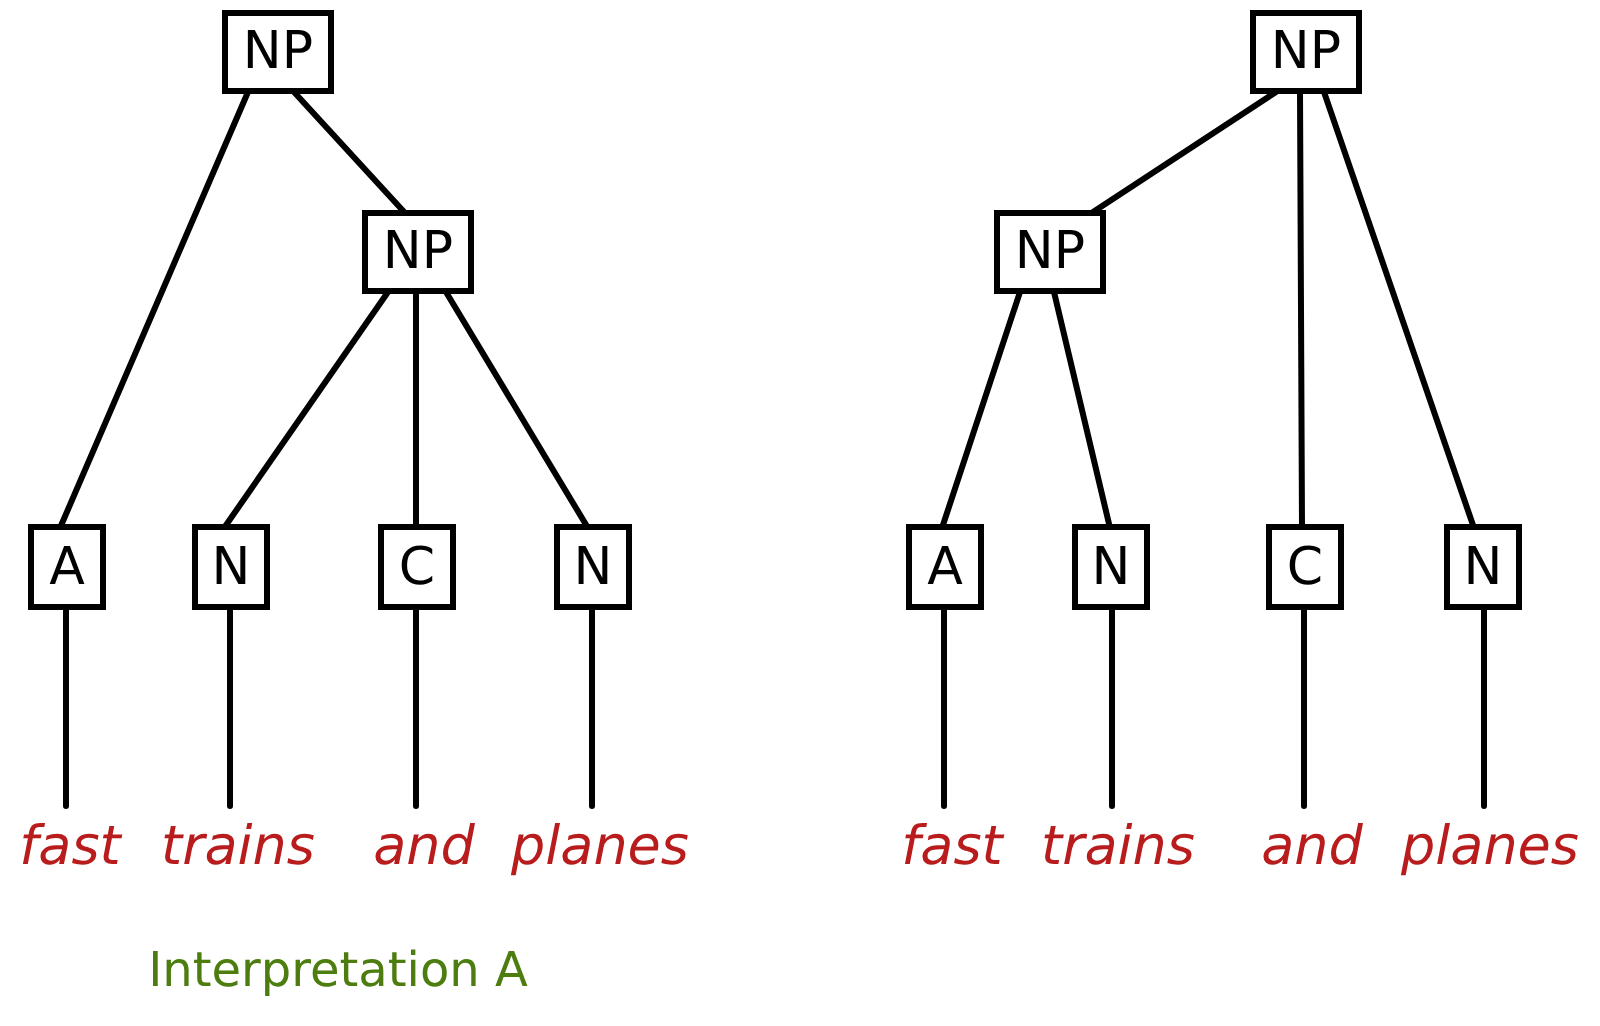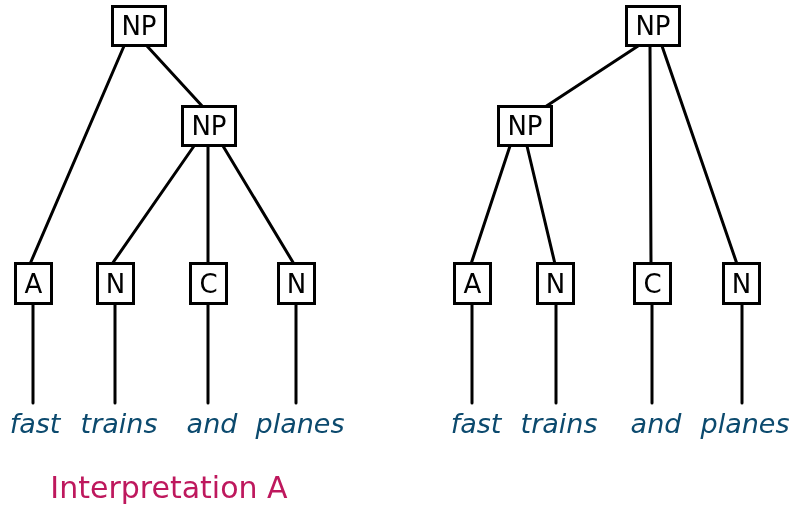--- a/index.html
+++ b/index.html
@@ -32,29 +32,29 @@
     color: #000000;
     line-height: 1;
   }
   .np { width: 56px; height: 42px; }
   .leaf { width: 39px; height: 43px; }
   .word {
     position: absolute;
     transform: translateX(-50%);
     font-style: italic;
     font-size: 27px;
-    color: #0c4a6e;
+    color: #b91c1c;
     white-space: nowrap;
     line-height: 1;
   }
   .caption {
     position: absolute;
     transform: translateX(-50%);
-    font-size: 30px;
-    color: #be185d;
+    font-size: 24px;
+    color: #4d7c0f;
     white-space: nowrap;
     line-height: 1;
   }
 </style>
 </head>
 <body>
 
 <div class="canvas">
 
   <svg class="edges" width="800" height="513" viewBox="0 0 800 513" stroke="#000000" stroke-width="3" stroke-linecap="round">

